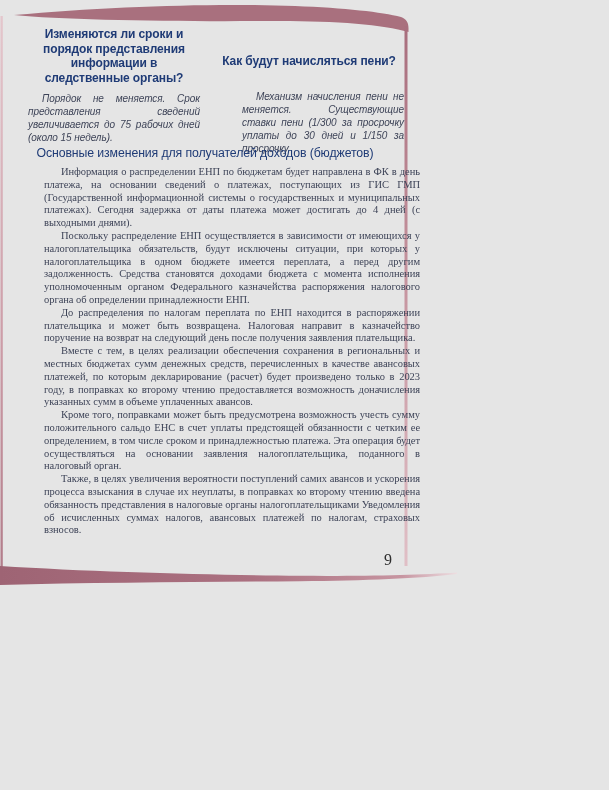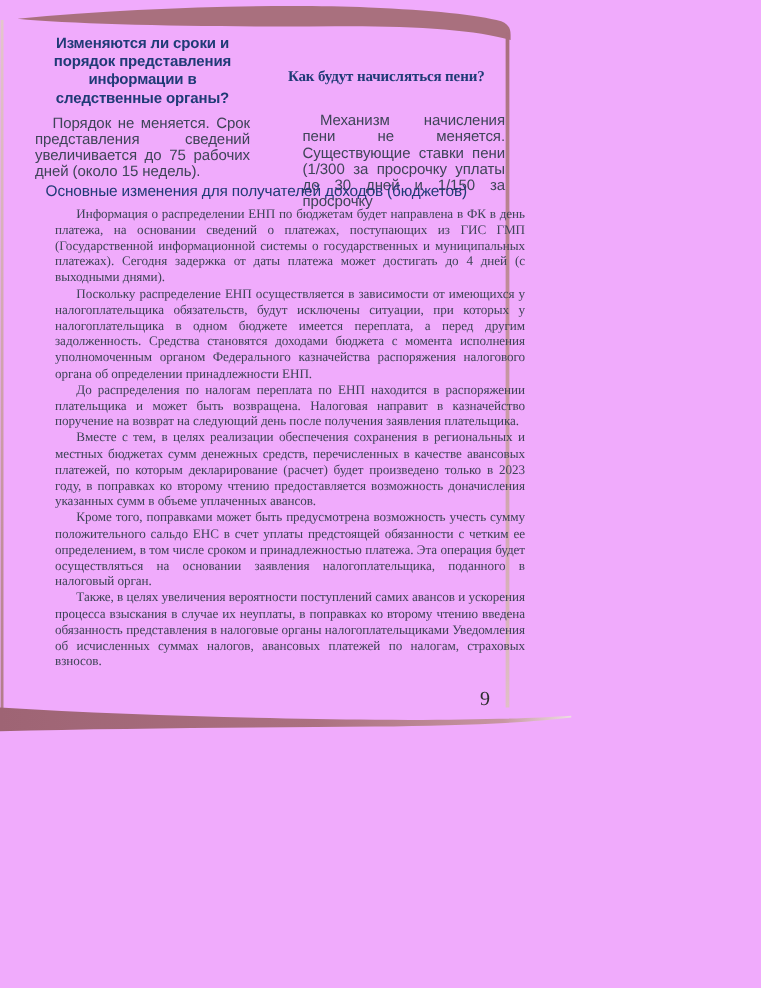--- a/index.html
+++ b/index.html
@@ -5,21 +5,21 @@
   html, body {
     margin: 0;
     padding: 0;
     background: #ffffff;
     font-family: "Liberation Sans", sans-serif;
   }
   .canvas {
     position: relative;
     width: 609px;
     height: 790px;
-    background: #f0abfc;
+    background: #e5e5e5;
     overflow: hidden;
   }
   .frame-svg {
     position: absolute;
     left: 0; top: 0;
     width: 609px; height: 790px;
     pointer-events: none;
   }
   
   .qa-row {
@@ -32,29 +32,30 @@
   .qa-col-left  { width: 172px; }
   .qa-col-right { width: 190px; }
   .qa-title {
     color: #1f3b76;
     font-weight: bold;
     font-size: 12px;
     line-height: 14.6px;
     text-align: center;
     letter-spacing: -0.1px;
   }
-  .qa-title-right { margin-top: 27px; font-family: Liberation Serif, serif; }
+  .qa-title-right { margin-top: 27px; }
   .qa-body {
     margin-top: 7px;
     color: #3e4458;
-    font-size: 12px;
+    font-size: 10px;
     line-height: 13px;
     text-align: justify;
     text-indent: 14px;
     letter-spacing: -0.05px;
+    font-style: italic;
   }
   .qa-body-right { margin-top: 21px; margin-left: 28px; }
   
   .section-title {
     position: absolute;
     left: 0; top: 146px;
     width: 410px;
     text-align: center;
     color: #1f3b76;
     font-weight: normal;

